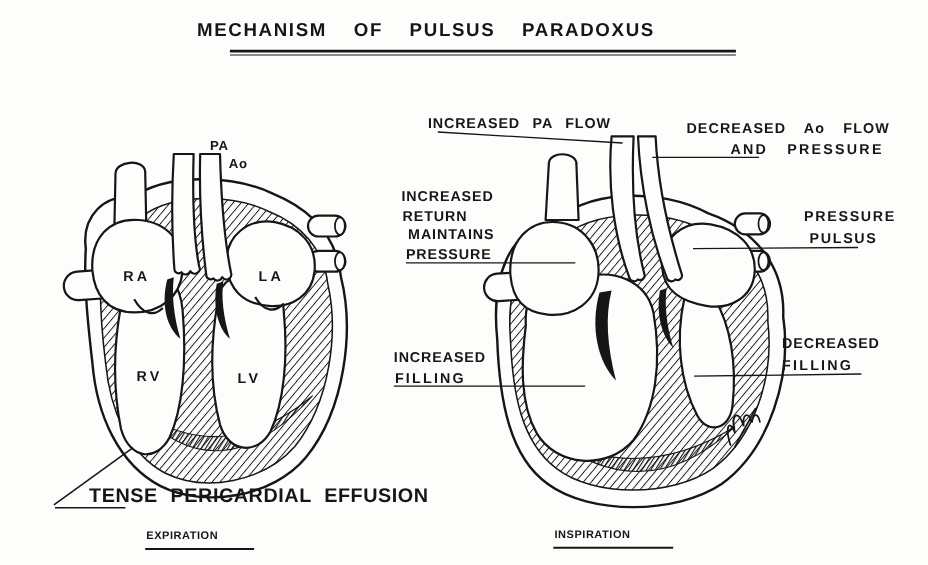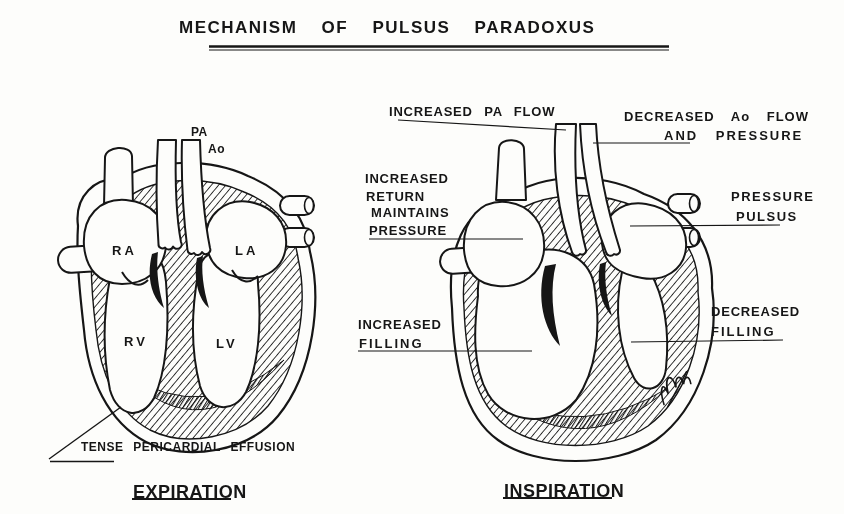--- a/index.html
+++ b/index.html
@@ -3,21 +3,21 @@
 <meta charset="utf-8">
 <style>
   html,body{margin:0;padding:0;}
   body{width:844px;height:514px;overflow:hidden;background:#fdfdfb;
        font-family:"Liberation Sans", sans-serif;}
   #stage{position:relative;width:844px;height:514px;background:#fdfdfb;color:#161616;}
   #art{position:absolute;left:0;top:0;}
   .lbl{position:absolute;font-weight:700;color:#161616;white-space:nowrap;
        font-size:13px;letter-spacing:0.8px;line-height:1;}
   .title{font-size:17px;letter-spacing:1.5px;word-spacing:18px;text-align:left;}
-  .caption{font-size:18px;letter-spacing:0.5px;}
+  .caption{font-size:10px;letter-spacing:0.5px;}
   .chamber{letter-spacing:3px;margin-top:20px;}
   .vessel{font-size:12px;letter-spacing:0.5px;padding-left:36px;}
   .ann{word-spacing:7px;}
   .spread{letter-spacing:2px;}
 </style>
 </head>
 <body>
 
 <div id="stage">
 
@@ -137,21 +137,21 @@
   </svg>
 
   <div class="lbl title" style="left:179px;top:19px;width:520px;">MECHANISM OF PULSUS PARADOXUS</div>
 
   <div class="lbl vessel" style="left:155px;top:126px;">PA</div>
   <div class="lbl vessel" style="left:172px;top:127px;margin-top:16px;">Ao</div>
   <div class="lbl chamber" style="left:112px;top:224px;">RA</div>
   <div class="lbl chamber" style="left:235px;top:224px;">LA</div>
   <div class="lbl chamber" style="left:124px;top:315px;">RV</div>
   <div class="lbl chamber" style="left:216px;top:317px;">LV</div>
-  <div class="lbl" style="left:81px;top:441px;font-size:12px;word-spacing:6px;letter-spacing:0.5px;">TENSE PERICARDIAL EFFUSION</div>
+  <div class="lbl" style="left:81px;top:441px;font-size:18px;word-spacing:6px;letter-spacing:0.5px;">TENSE PERICARDIAL EFFUSION</div>
   <div class="lbl caption" style="left:133px;top:483px;">EXPIRATION</div>
 
   <div class="lbl ann" style="left:389px;top:105px;">INCREASED PA FLOW</div>
   <div class="lbl" style="left:664px;top:129px;word-spacing:12px;letter-spacing:2px;">AND PRESSURE</div>
   <div class="lbl" style="left:624px;top:110px;word-spacing:12px;letter-spacing:1px;">DECREASED Ao FLOW</div>
   <div class="lbl" style="left:365px;top:172px;">INCREASED</div>
   <div class="lbl" style="left:366px;top:190px;">RETURN</div>
   <div class="lbl" style="left:371px;top:206px;">MAINTAINS</div>
   <div class="lbl" style="left:369px;top:224px;">PRESSURE</div>
   <div class="lbl" style="left:731px;top:190px;letter-spacing:1.5px;">PRESSURE</div>

